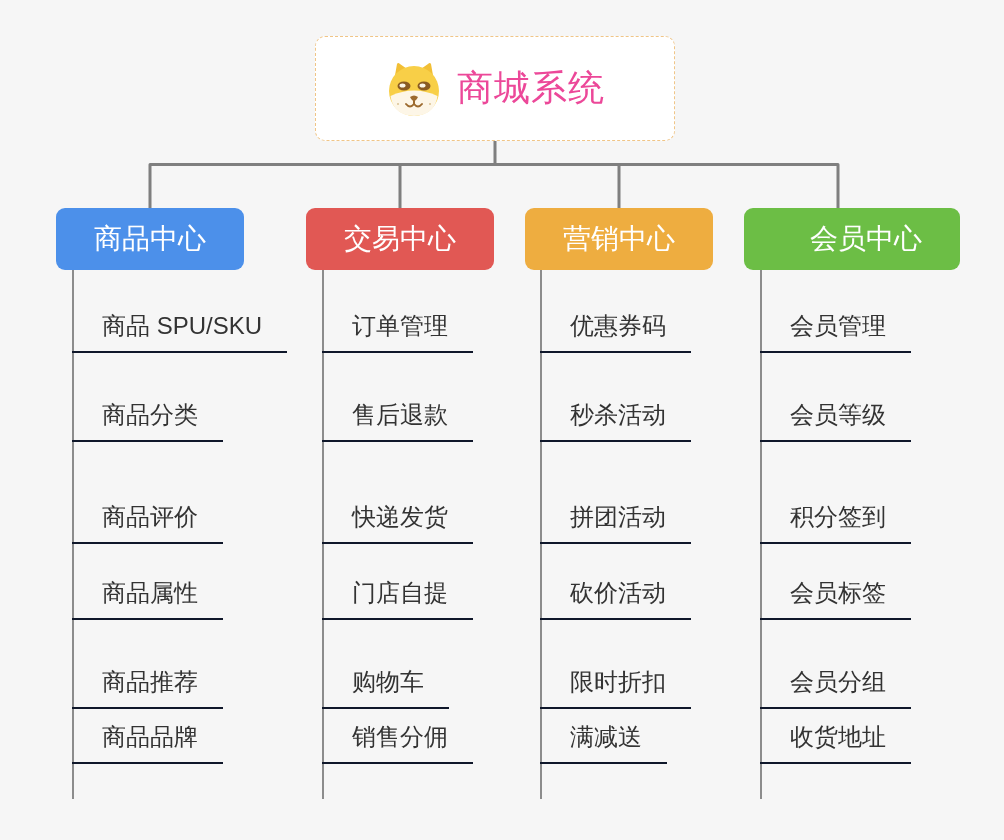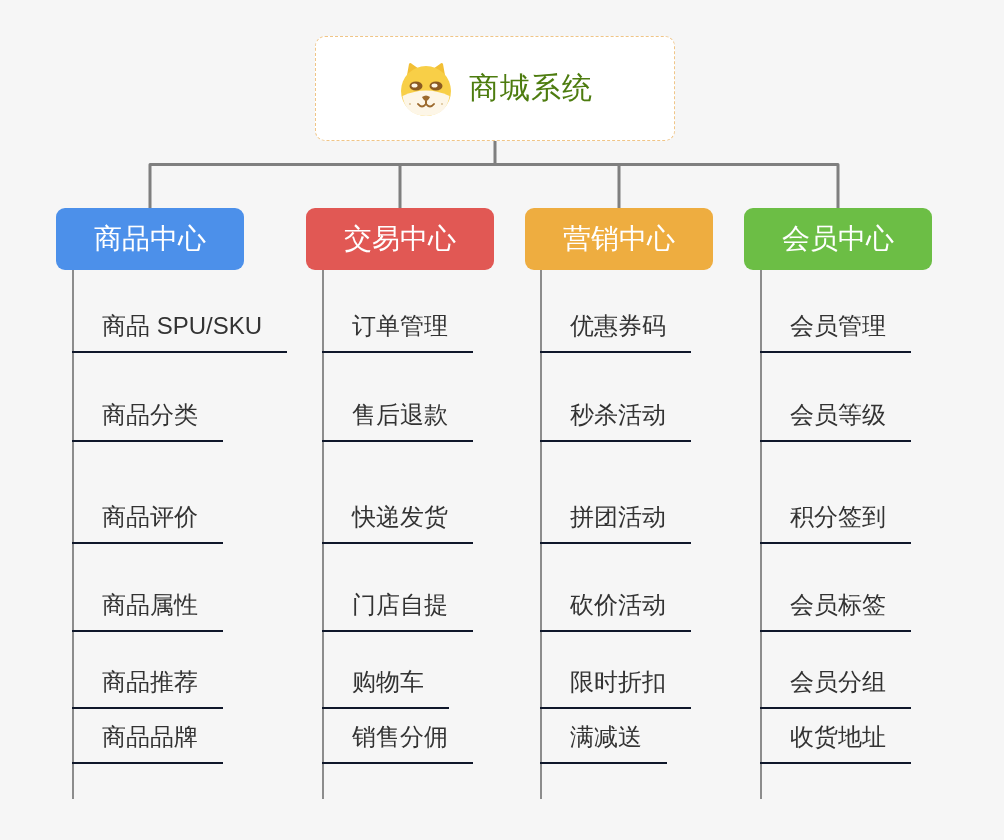--- a/index.html
+++ b/index.html
@@ -28,61 +28,61 @@
     background:#ffffff;
     border:1px dashed #f0c587;
     border-radius:10px;
     box-sizing:border-box;
     display:flex;
     align-items:center;
     justify-content:center;
     gap:14px;
   }
   .root-title{
-    font-size:30px;
-    color:#4d7c0f;
+    font-size:36px;
+    color:#ec4899;
     letter-spacing:1px;
     white-space:nowrap;
   }
   .dog-icon{width:58px;height:58px;flex:0 0 auto;}
   
   .branch-node{
     position:absolute;
     top:208px;
     width:188px;height:62px;
     border-radius:9px;
     display:flex;
     align-items:center;
     justify-content:center;
     color:#ffffff;
     font-size:28px;
     white-space:nowrap;
   }
   .branch-1{left:56px;}
   .branch-2{left:306px;}
   .branch-3{left:525px;text-align:center;}
-  .branch-4{left:744px;}
+  .branch-4{left:744px;padding-left:28px;}
   
   .leaf-node{
     position:absolute;
     white-space:nowrap;
     font-size:24px;
     color:#333333;
     line-height:34px;
     padding:0 25px 8px 30px;
     border-bottom:2px solid #0f172a;
   }
   .col-1{left:72px;}
   .col-2{left:322px;}
   .col-3{left:540px;}
   .col-4{left:760px;}
   .row-0{top:309px;}
   .row-1{top:398px;}
   .row-2{top:500px;}
-  .row-3{top:588px;}
+  .row-3{top:576px;}
   .row-4{top:665px;}
   .row-5{top:720px;}
 </style>
 </head>
 <body>
 
 <div class="canvas">
 
   <svg class="connectors" viewBox="0 0 1004 840" xmlns="http://www.w3.org/2000/svg">
 

